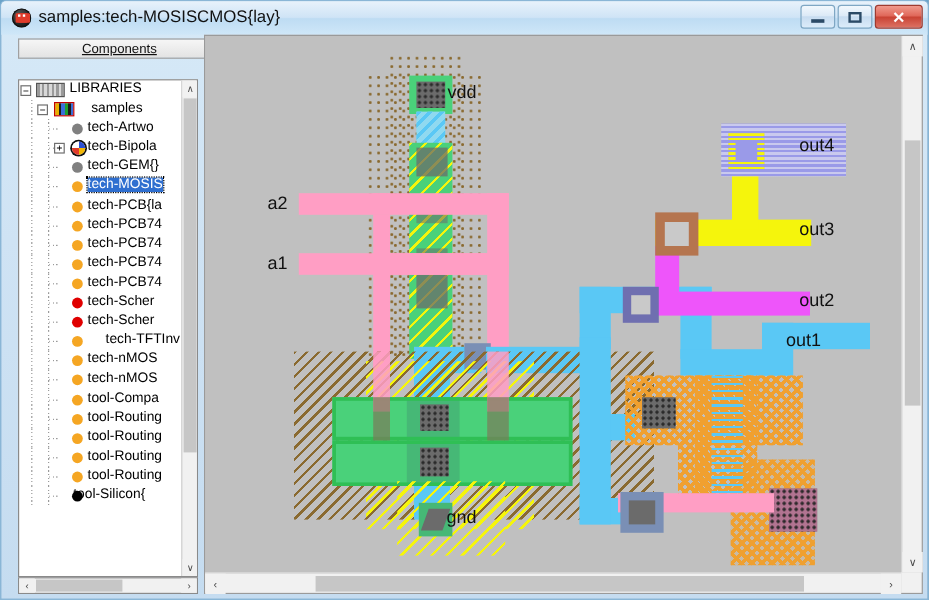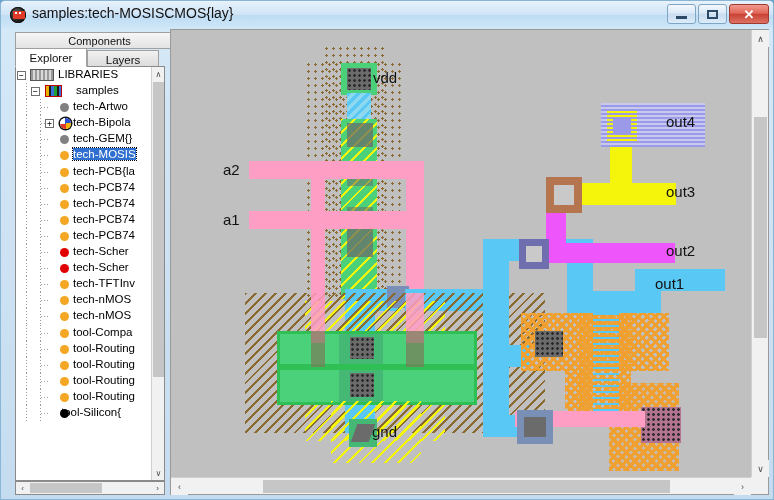--- a/index.html
+++ b/index.html
@@ -60,21 +60,21 @@
   .content{position:absolute;left:4px;top:28px;right:4px;bottom:4px;}
   
   .leftpanel{
     position:absolute;left:0;top:0;width:161px;bottom:0;
   }
   .panel-header{
     position:absolute;left:10px;top:3px;width:169px;height:17px;
     box-sizing:border-box;
     border:1px solid #a0a0a0;
     background:linear-gradient(180deg,#f6f6f6,#e3e3e3);
-    font-size:11px;color:#111;text-align:center;line-height:16px;
+    font-size:11px;color:#111;text-align:center;line-height:16px;text-decoration:underline;
   }
   .tabrow{position:absolute;left:10px;top:19px;width:150px;height:19px;}
   .tab{
     position:absolute;top:0;height:19px;box-sizing:border-box;
     font-size:11.5px;color:#111;text-align:center;line-height:18px;
     border:1px solid #a0a0a0;
   }
   .tab.active{
     left:0;width:72px;background:#fff;border-bottom:1px solid #fff;z-index:3;
   }
@@ -187,24 +187,20 @@
           <span class="max-g"></span>
         </div>
       <div class="winbtn close">✕</div>
     </div>
   </div>
 
   <div class="content">
 
     <div class="leftpanel">
       <div class="panel-header">Components</div>
-      <div class="tabrow">
-        <div class="tab active">Explorer</div>
-        <div class="tab inactive">Layers</div>
-      </div>
 
       <div class="treebox">
         <div class="treeclip">
           <div id="tree-rows">
               <div class="trow">
                 <span class="expander" style="left:1px">−</span>
                 <span class="libicon" style="left:14px"></span>
                 <span class="lbl" style="left:42px">LIBRARIES</span>
               </div>
               <div class="trow">
@@ -289,21 +285,21 @@
                 <span class="dotline" style="left:24px"></span>
                 <span class="hdot" style="left:25px;width:7px"></span>
                 <span class="bullet" style="left:44px;background:#e00000"></span>
                 <span class="lbl" style="left:57px">tech-Scher</span>
               </div>
               <div class="trow">
                 <span class="dotline" style="left:10px"></span>
                 <span class="dotline" style="left:24px"></span>
                 <span class="hdot" style="left:25px;width:7px"></span>
                 <span class="bullet" style="left:44px;background:#f5a623"></span>
-                <span class="lbl" style="left:57px">tech-TFTInv</span>
+                <span class="lbl" style="left:72px">tech-TFTInv</span>
               </div>
               <div class="trow">
                 <span class="dotline" style="left:10px"></span>
                 <span class="dotline" style="left:24px"></span>
                 <span class="hdot" style="left:25px;width:7px"></span>
                 <span class="bullet" style="left:44px;background:#f5a623"></span>
                 <span class="lbl" style="left:57px">tech-nMOS</span>
               </div>
               <div class="trow">
                 <span class="dotline" style="left:10px"></span>

